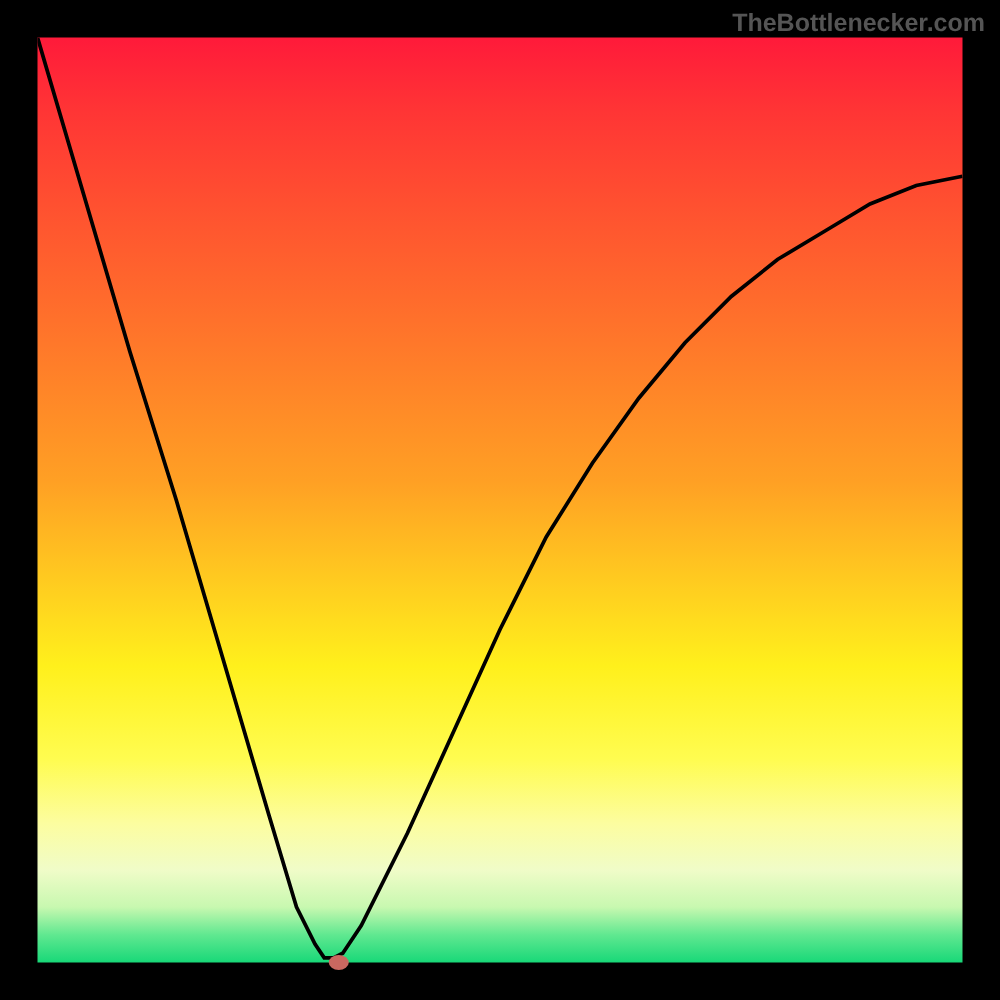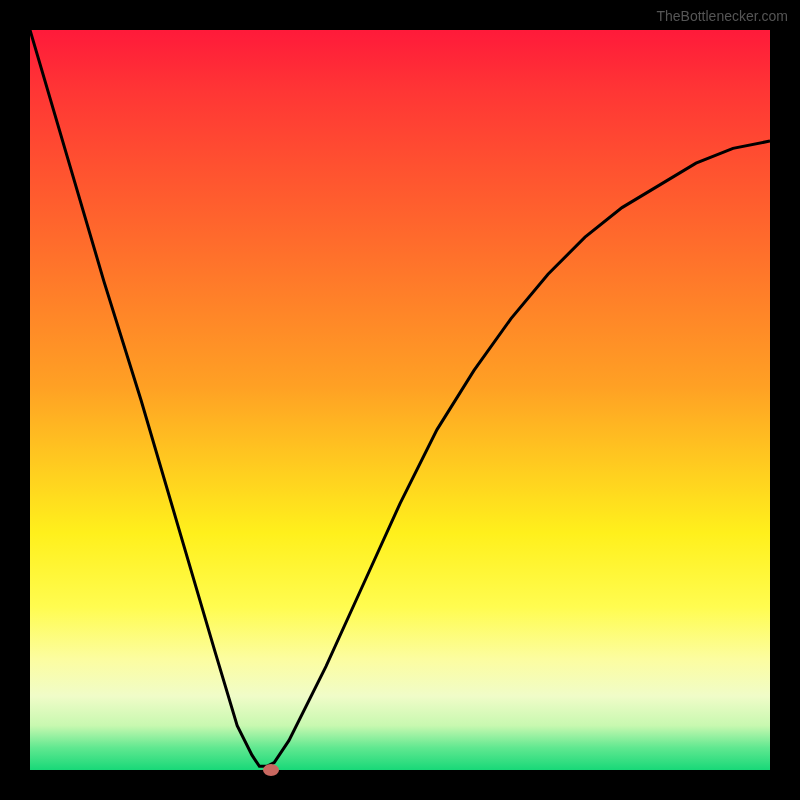--- a/index.html
+++ b/index.html
@@ -12,22 +12,22 @@
       height: 800px;
       background: #000;
       position: relative;
       font-family: Arial, sans-serif;
     }
     .watermark {
       position: absolute;
       top: 8px;
       right: 12px;
       color: #555;
-      font-size: 14px;
-      font-weight: normal;
+      font-size: 20px;
+      font-weight: bold;
       z-index: 10;
     }
     .chart-container {
       position: absolute;
       top: 30px;
       left: 30px;
       width: 740px;
       height: 740px;
       background: linear-gradient(to bottom, 
         #ff1a3a 0%,

